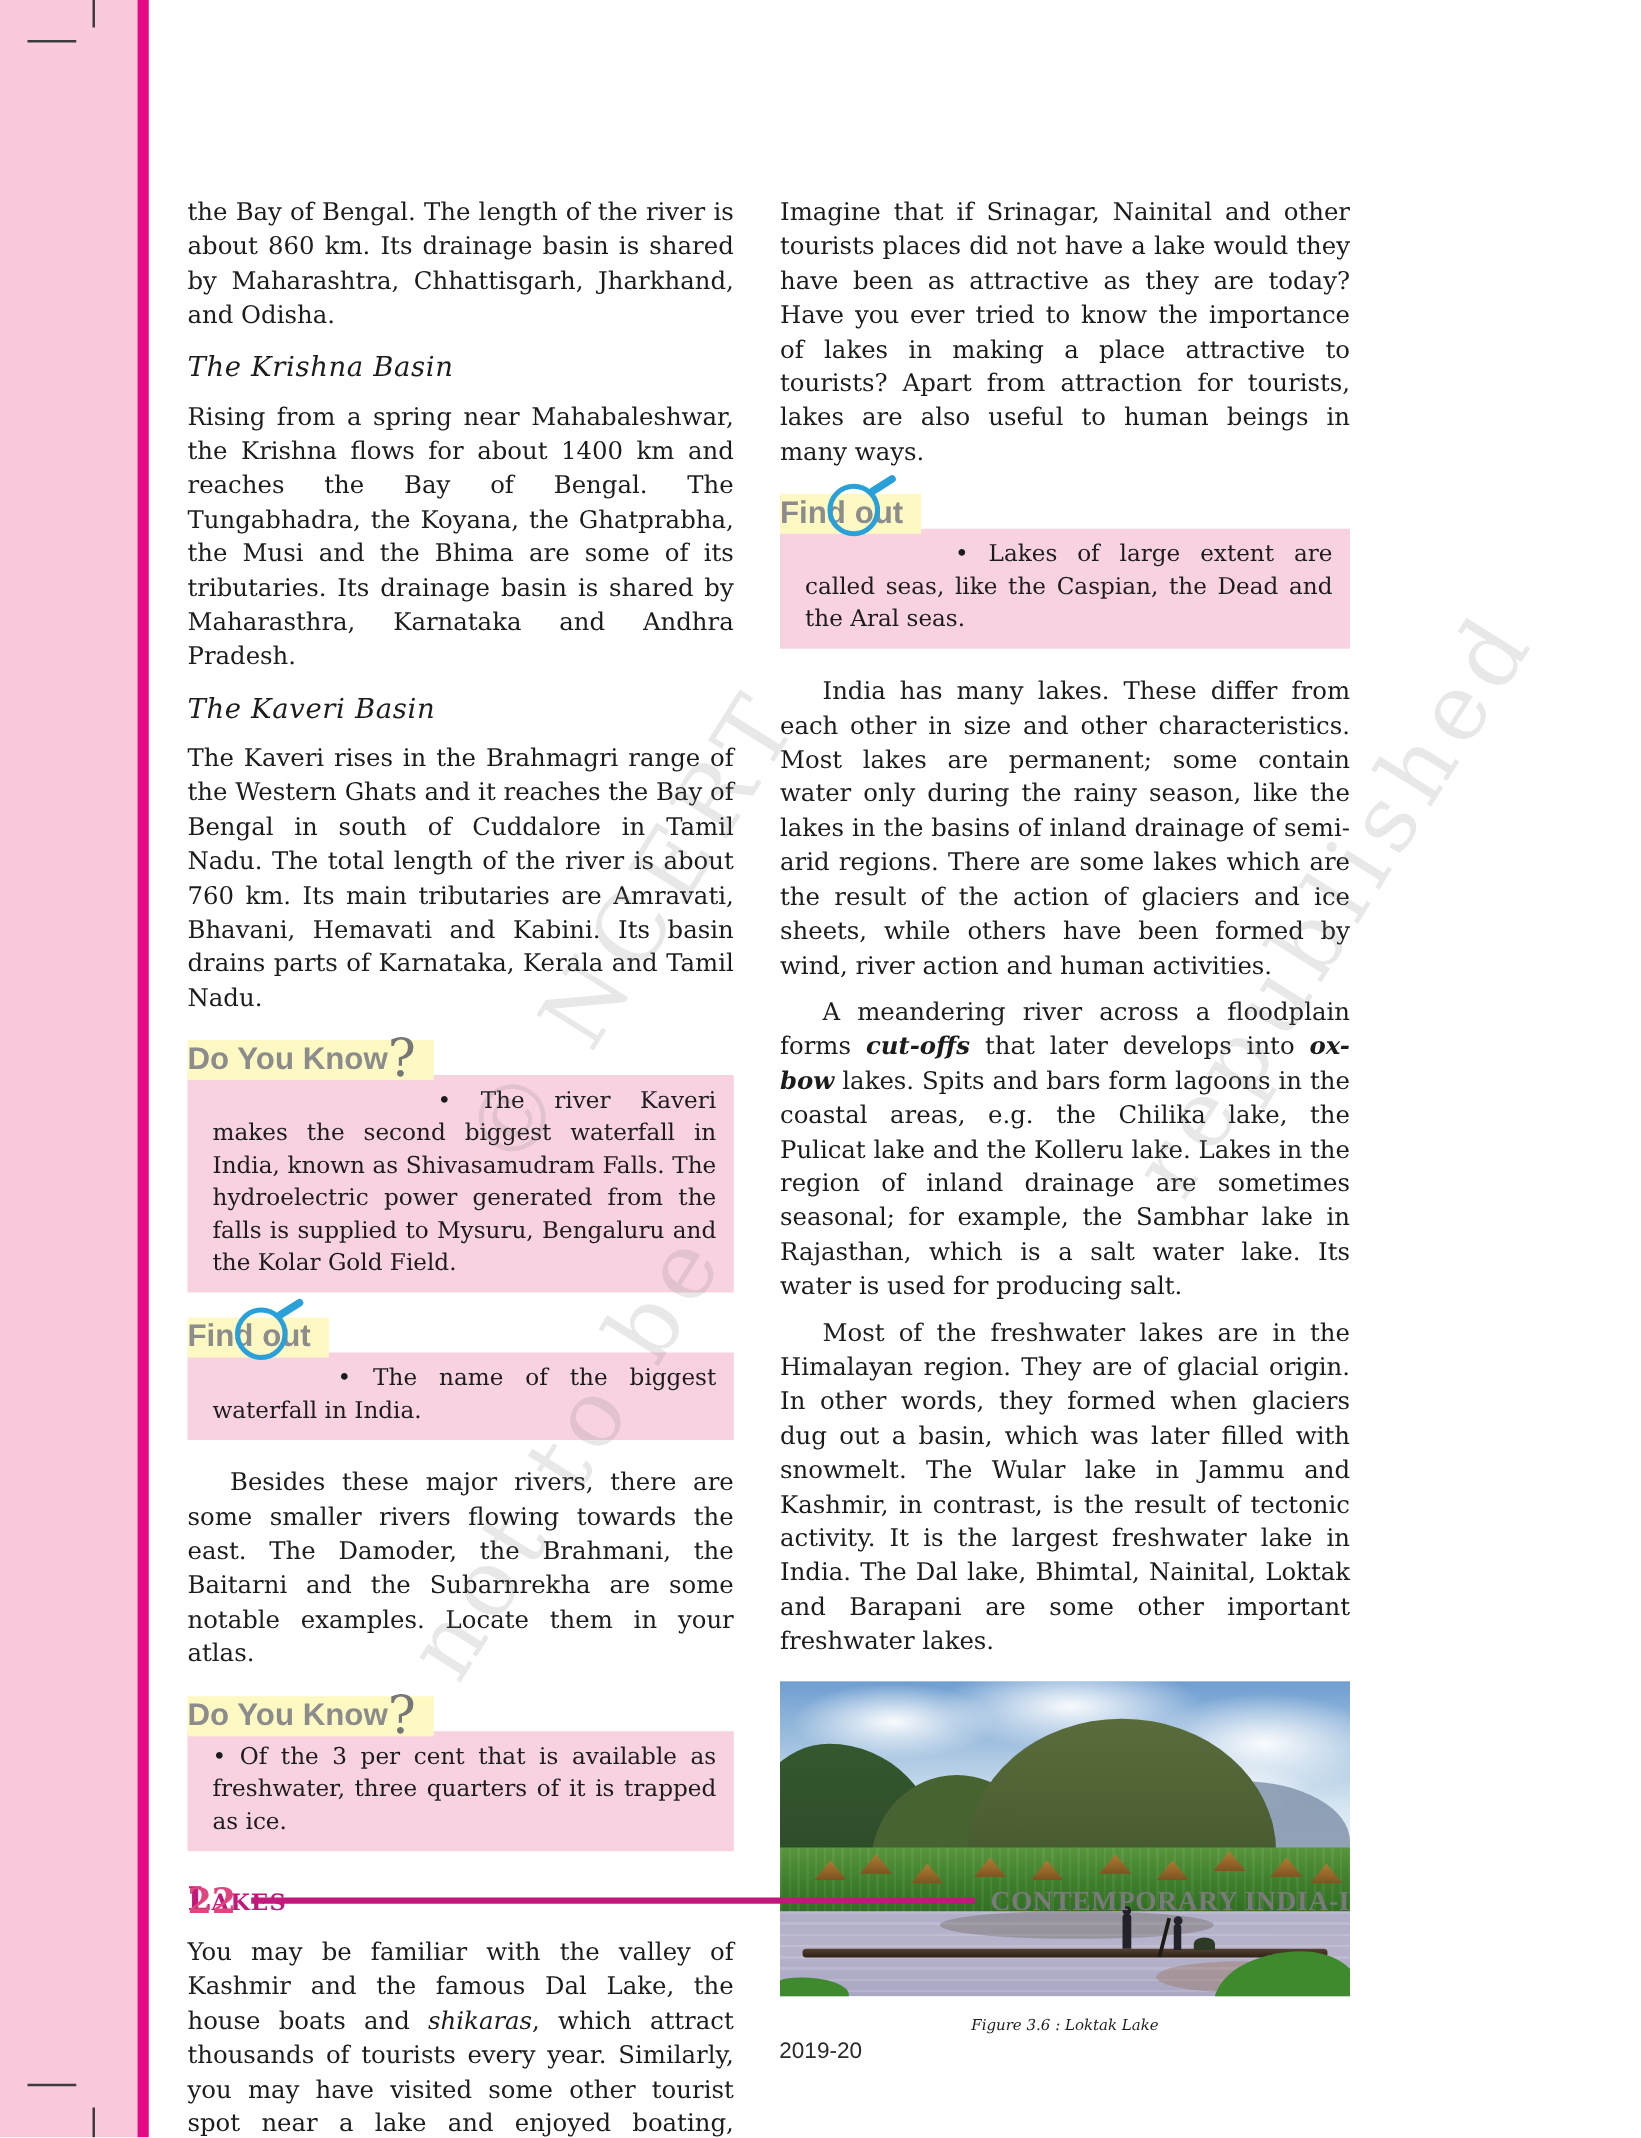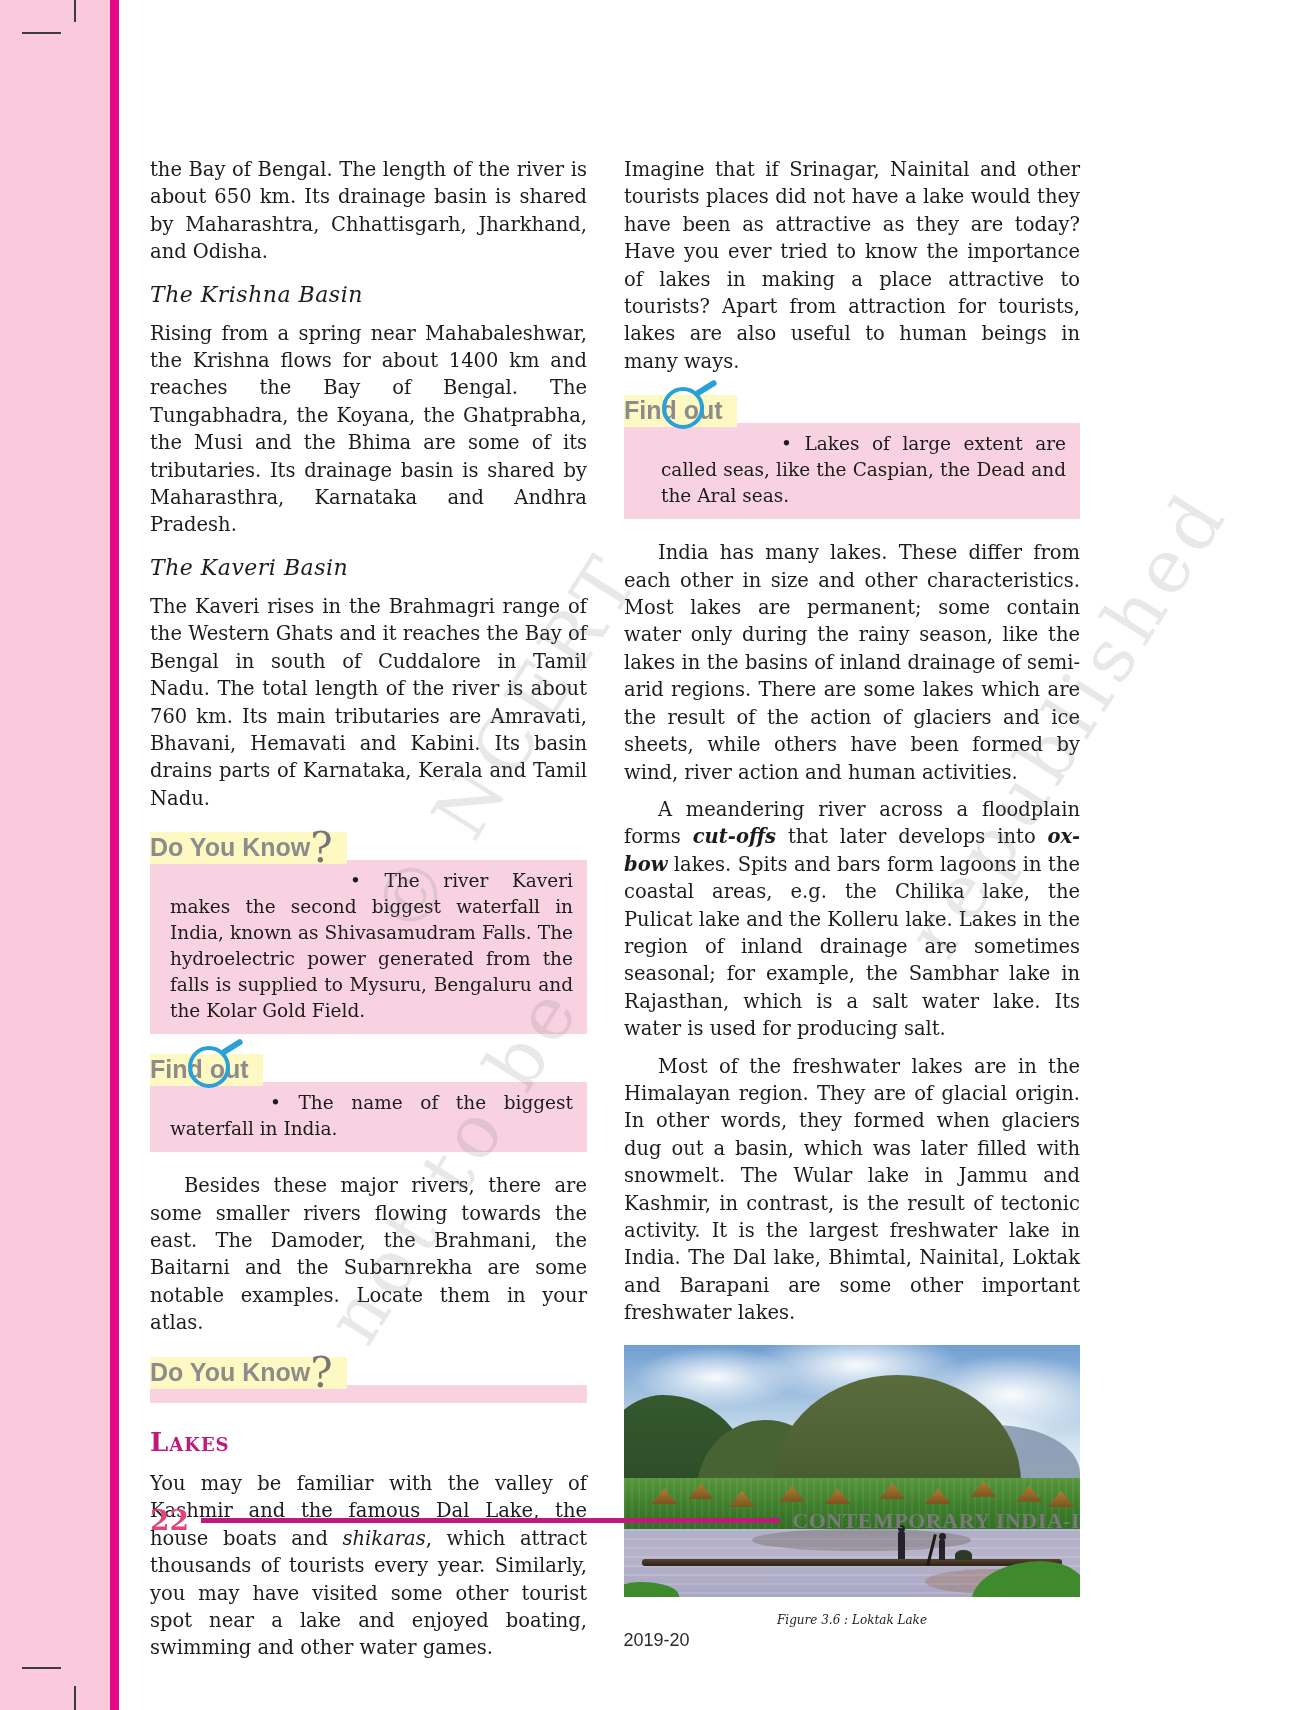--- a/index.html
+++ b/index.html
@@ -39,21 +39,21 @@
   .note-label { position:absolute; top:-28px; left:0; z-index:2; background:#fef9c3;
     padding:0 14px 2px 0; font-family:"Liberation Sans", sans-serif; font-weight:bold;
     color:#8c8c8c; font-size:25px; line-height:30px; white-space:nowrap; }
   .qmark { font-family:"DejaVu Serif", serif; font-weight:normal; font-size:42px; color:#767676;
     position:relative; top:6px; line-height:0; }
   .pink-box { background:#f8d2e1; padding:8px 14px 10px 20px; position:relative; z-index:1; }
   .box-text { margin:0; font-size:18.5px; line-height:26px; }
   .ti180 { text-indent:180px; }
   .ti185 { text-indent:185px; }
   .ti100 { text-indent:100px; }
-  .ti120 { text-indent:120px;margin-left:17px; }
+  .ti120 { text-indent:120px; }
 
   
   .mag-circle { position:absolute; left:38px; top:-8px; width:34px; height:34px;
     border:4px solid #2aa0d8; border-radius:50%; background:transparent; }
   .mag-handle { position:absolute; left:70px; top:-10px; width:24px; height:6px;
     background:#2aa0d8; border-radius:3px; transform:rotate(-32deg); }
 
   
   .lakes-heading { font-variant:small-caps; font-weight:bold; color:#c2187c;
     font-size:26px; margin:26px 0 14px 0; text-align:left; letter-spacing:1px; }
@@ -124,21 +124,21 @@
   <div class="crop crop-h-top"></div>
   <div class="crop crop-h-bot"></div>
   <div class="crop crop-v-bot"></div>
 
   <div class="wm wm1">© NCERT</div>
   <div class="wm wm2">not to be</div>
   <div class="wm wm3">republished</div>
 
   <div class="col col-left">
 
-    <p class="para">the Bay of Bengal. The length of the river is about 650 km. Its drainage basin is shared by Maharashtra, Chhattisgarh, Jharkhand, and Odisha.</p>
+    <p class="para">the Bay of Bengal. The length of the river is about 860 km. Its drainage basin is shared by Maharashtra, Chhattisgarh, Jharkhand, and Odisha.</p>
 
     <h3 class="sec-heading">The Krishna Basin</h3>
     <p class="para">Rising from a spring near Mahabaleshwar, the Krishna flows for about 1400 km and reaches the Bay of Bengal. The Tungabhadra, the Koyana, the Ghatprabha, the Musi and the Bhima are some of its tributaries.  Its drainage basin is shared by Maharasthra, Karnataka and Andhra Pradesh.</p>
 
     <h3 class="sec-heading">The Kaveri Basin</h3>
     <p class="para">The Kaveri rises in the Brahmagri range of the Western Ghats and it reaches the Bay of Bengal in south of Cuddalore in Tamil Nadu. The total length of the river is about 760 km.  Its main tributaries are Amravati, Bhavani, Hemavati and Kabini. Its basin drains parts of Karnataka, Kerala and Tamil Nadu.</p>
 
     <div class="note">
       <div class="note-label">
         <span>Do You Know</span><span class="qmark">?</span>
@@ -159,20 +159,21 @@
       </div>
     </div>
 
     <p class="para indent">Besides these major rivers, there are some smaller rivers flowing towards the east. The Damoder, the Brahmani, the Baitarni and the Subarnrekha are some notable examples. Locate them in your atlas.</p>
 
     <div class="note">
       <div class="note-label">
         <span>Do You Know</span><span class="qmark">?</span>
       </div>
       <div class="pink-box">
+        <p class="box-text">• Of the 3 per cent that is available as freshwater, three quarters of it is trapped as ice.</p>
       </div>
     </div>
 
     <h2 class="lakes-heading">Lakes</h2>
 
     <p class="para"><span>You may be familiar with the valley of Kashmir and the famous Dal Lake, the house boats and </span><span class="it">shikaras</span><span>, which attract thousands of tourists every year. Similarly, you may have visited some other tourist spot near a lake and enjoyed boating, swimming and other water games.</span></p>
   </div>
 
   <div class="col col-right">
 

